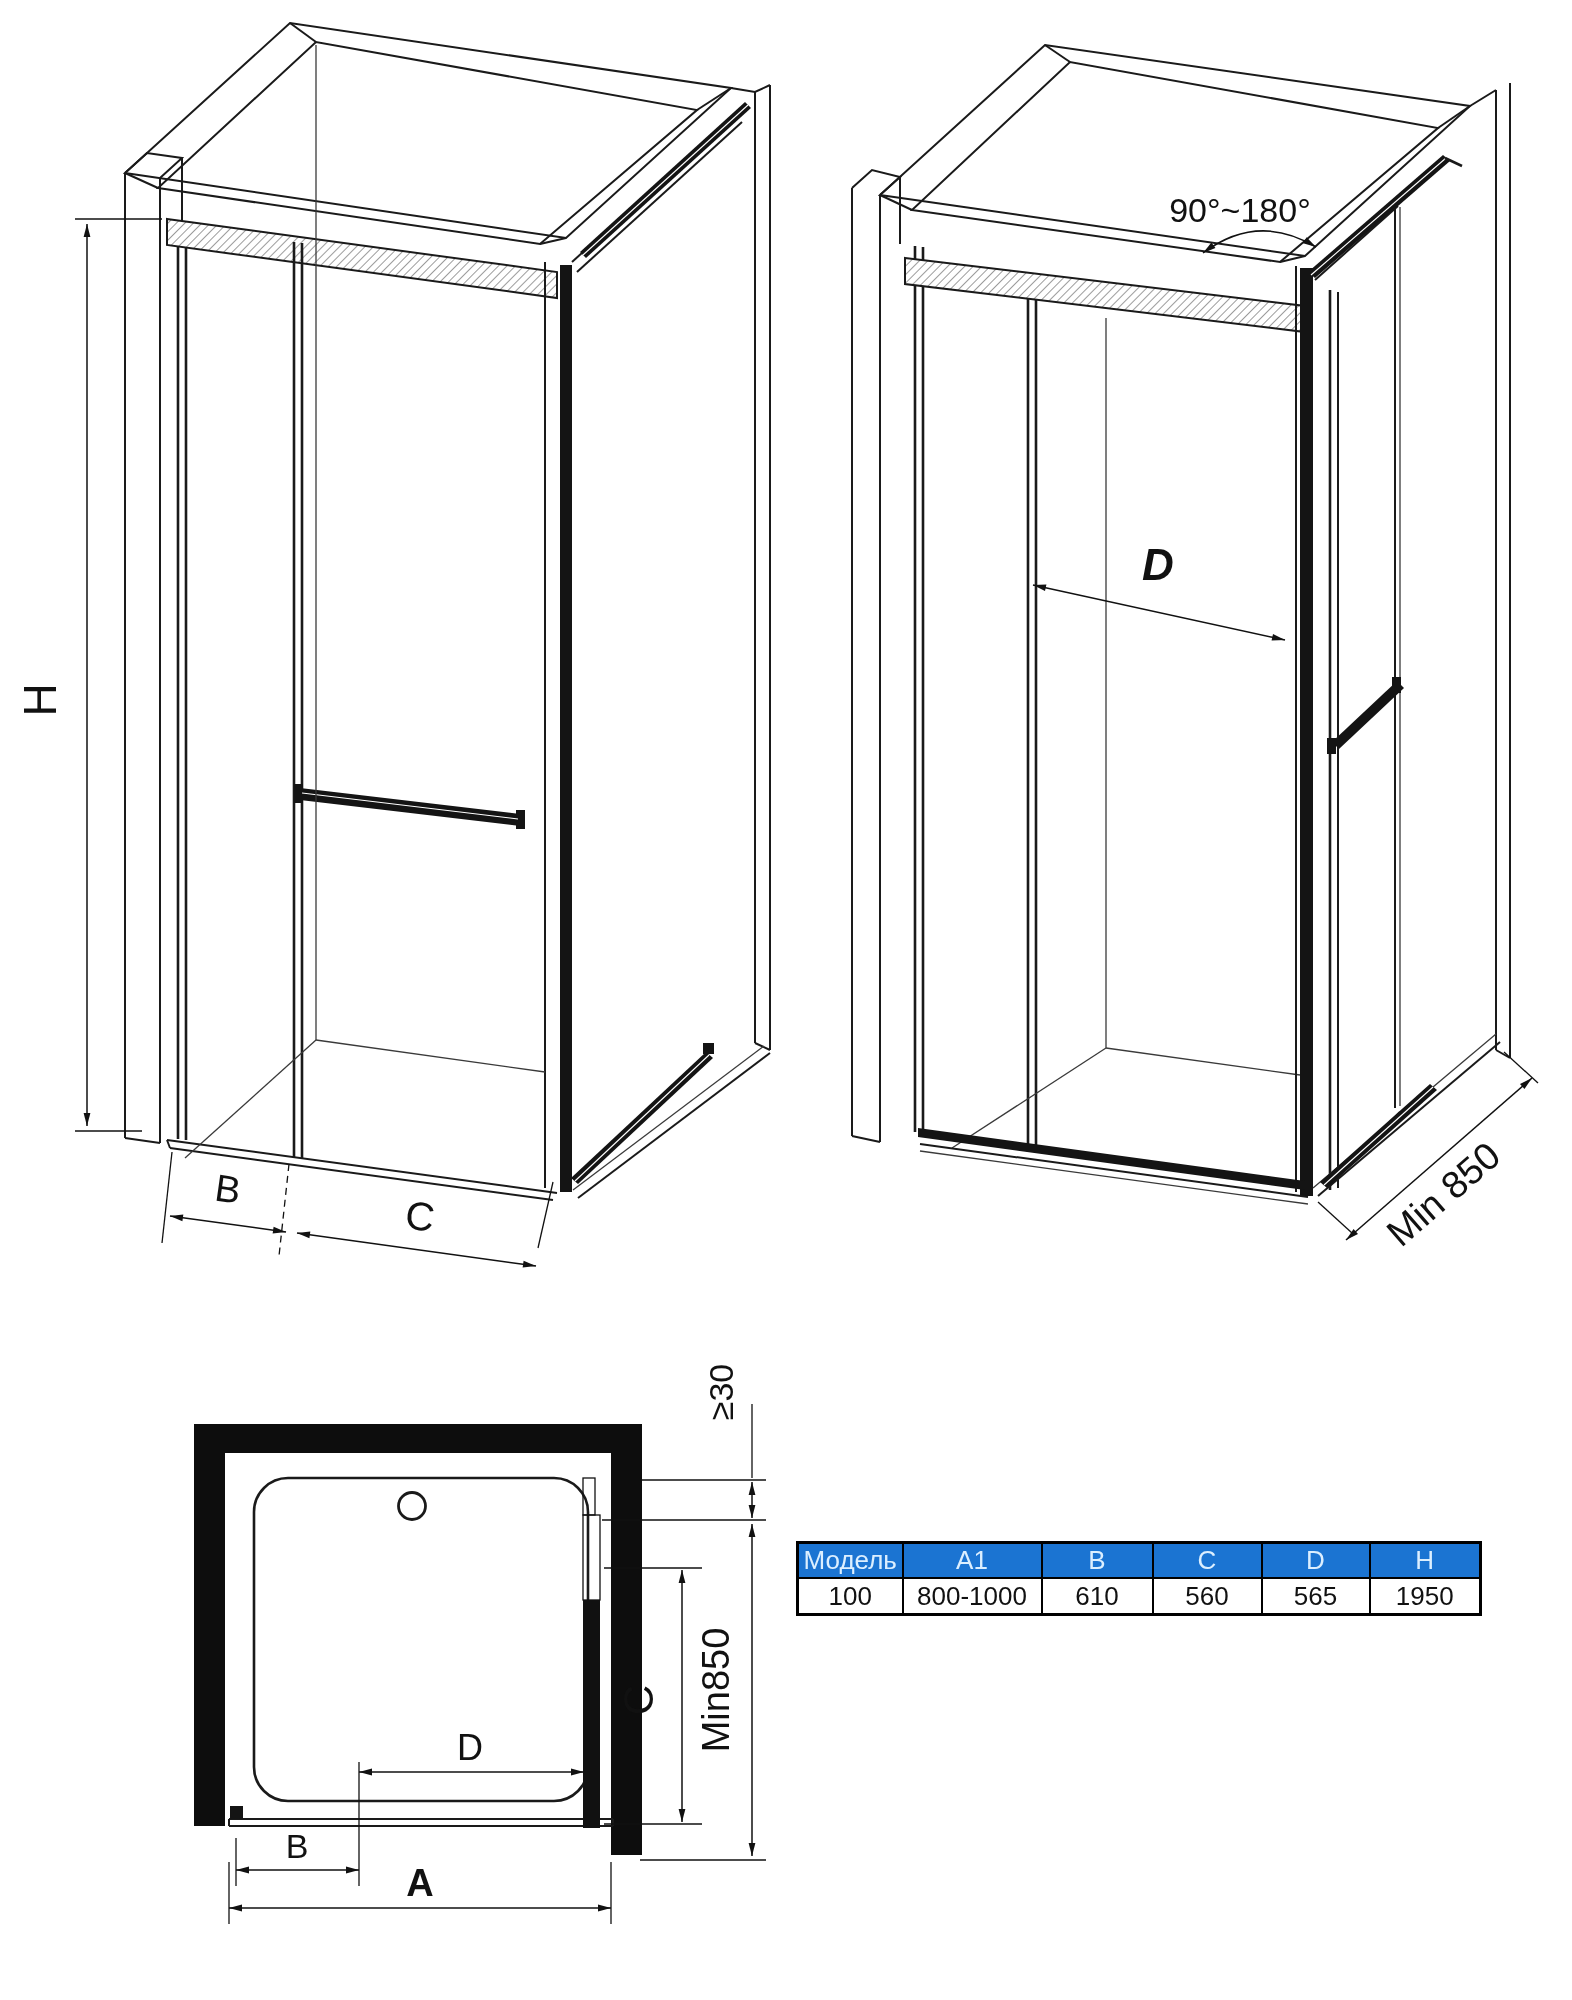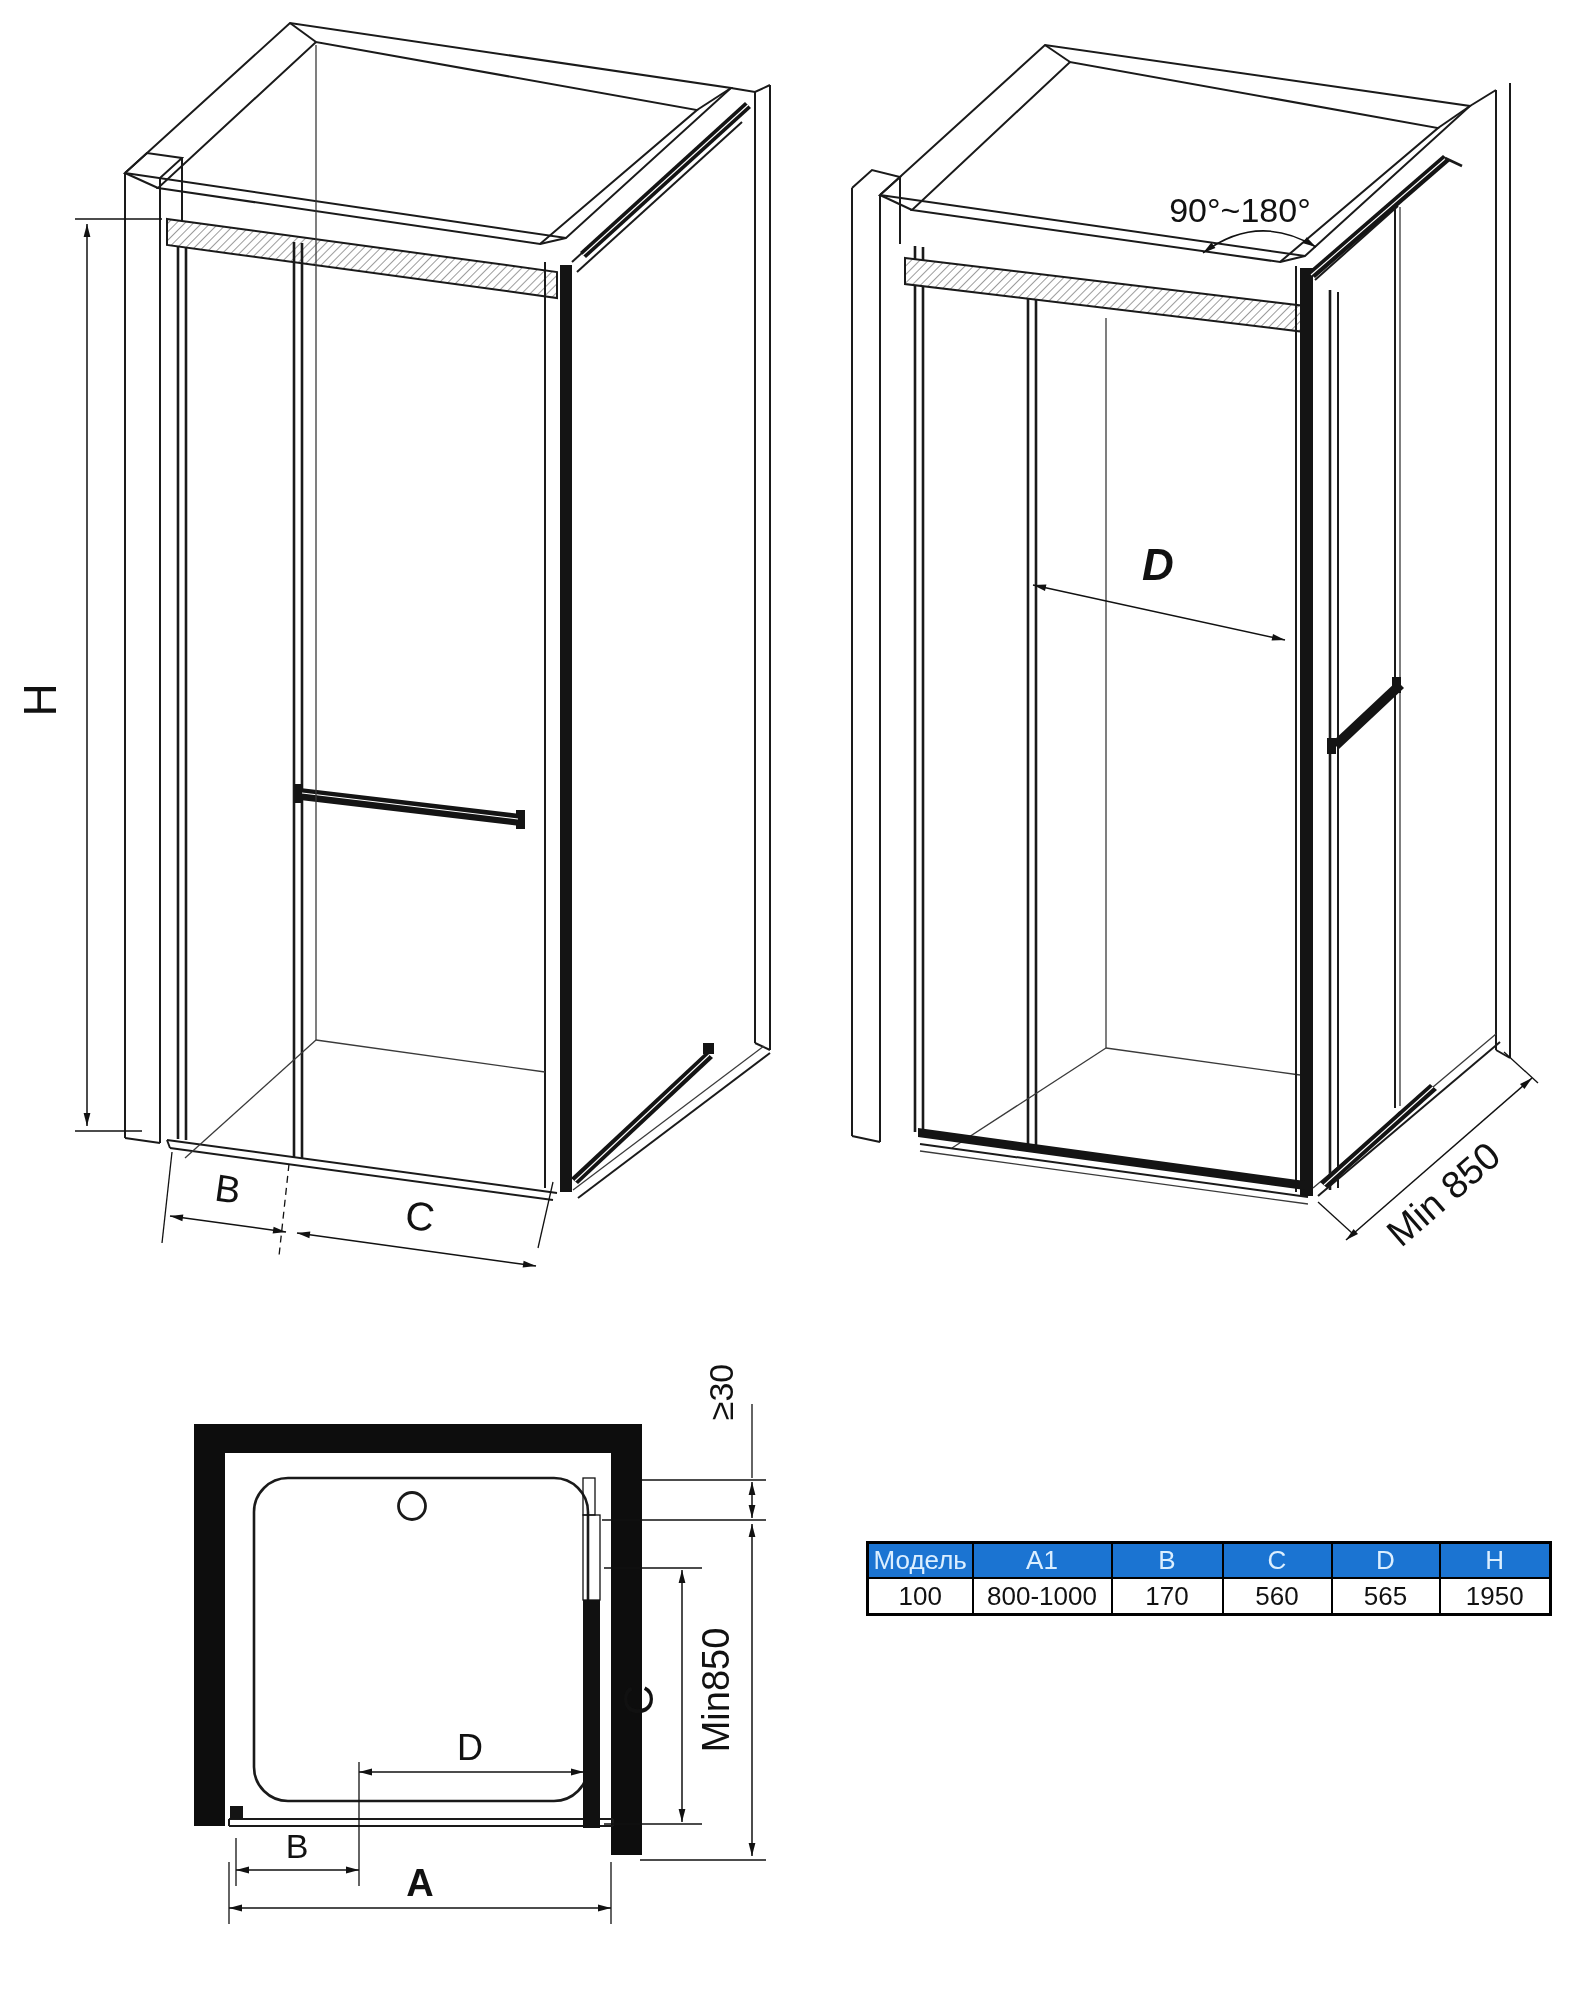--- a/index.html
+++ b/index.html
@@ -8,21 +8,21 @@
   svg{position:absolute;left:0;top:0;}
   .ln{stroke:#1a1a1a;stroke-width:2;fill:none;}
   .ln25{stroke:#1a1a1a;stroke-width:2.6;fill:none;}
   .thin{stroke:#3a3a3a;stroke-width:1.3;fill:none;}
   .dim{stroke:#111;stroke-width:1.5;fill:none;}
   .ext{stroke:#111;stroke-width:1.3;fill:none;}
   .dark{fill:#141414;stroke:none;}
   .wl{stroke:#fff;stroke-width:1.1;fill:none;}
   .lbl{font-family:"Liberation Sans",sans-serif;fill:#111;}
   
-  .dims-table{position:absolute;left:866px;top:1541px;border-collapse:collapse;
+  .dims-table{position:absolute;left:796px;top:1541px;border-collapse:collapse;
               table-layout:fixed;font-family:"Liberation Sans",sans-serif;}
   .dims-table td,.dims-table th{border:2px solid #000;text-align:center;vertical-align:middle;
               font-size:26px;padding:0;height:34px;color:#111;font-weight:normal;background:#fff;}
   .dims-table tr.hdr th{background:#1b74d2;color:#dcefff;height:33px;}
   .dims-table{border:3px solid #000;}
 </style>
 </head>
 <body>
 
 <div class="canvas">
@@ -308,21 +308,21 @@
     <th>Модель</th>
     <th>A1</th>
     <th>B</th>
     <th>C</th>
     <th>D</th>
     <th>H</th>
   </tr>
   <tr>
     <td>100</td>
     <td>800-1000</td>
-    <td>170</td>
+    <td>610</td>
     <td>560</td>
     <td>565</td>
     <td>1950</td>
   </tr>
 </tbody>
     </table>
 
 </div>
 
 </body></html>

